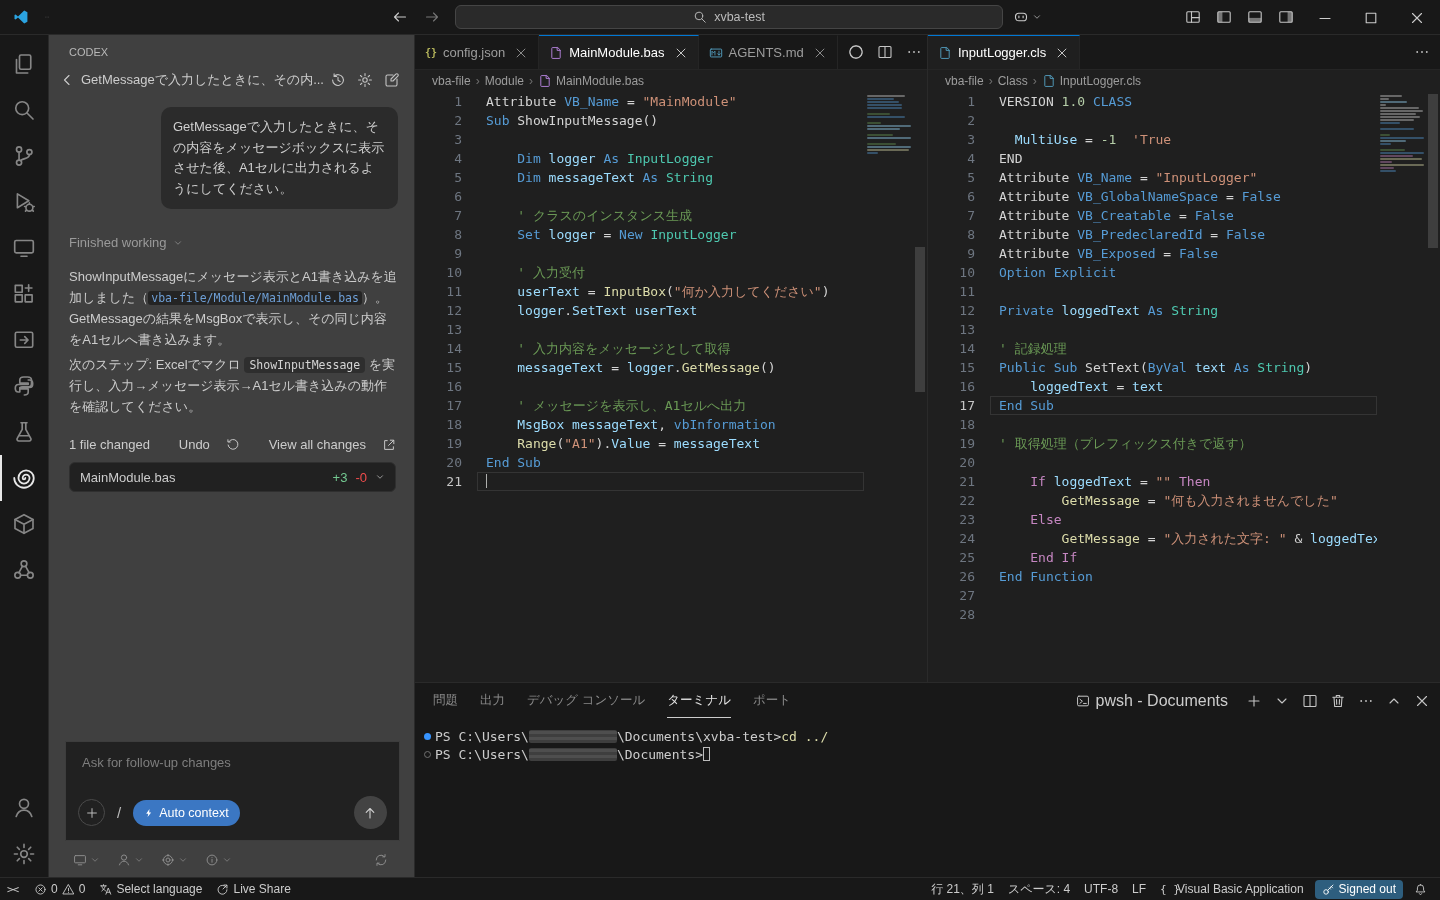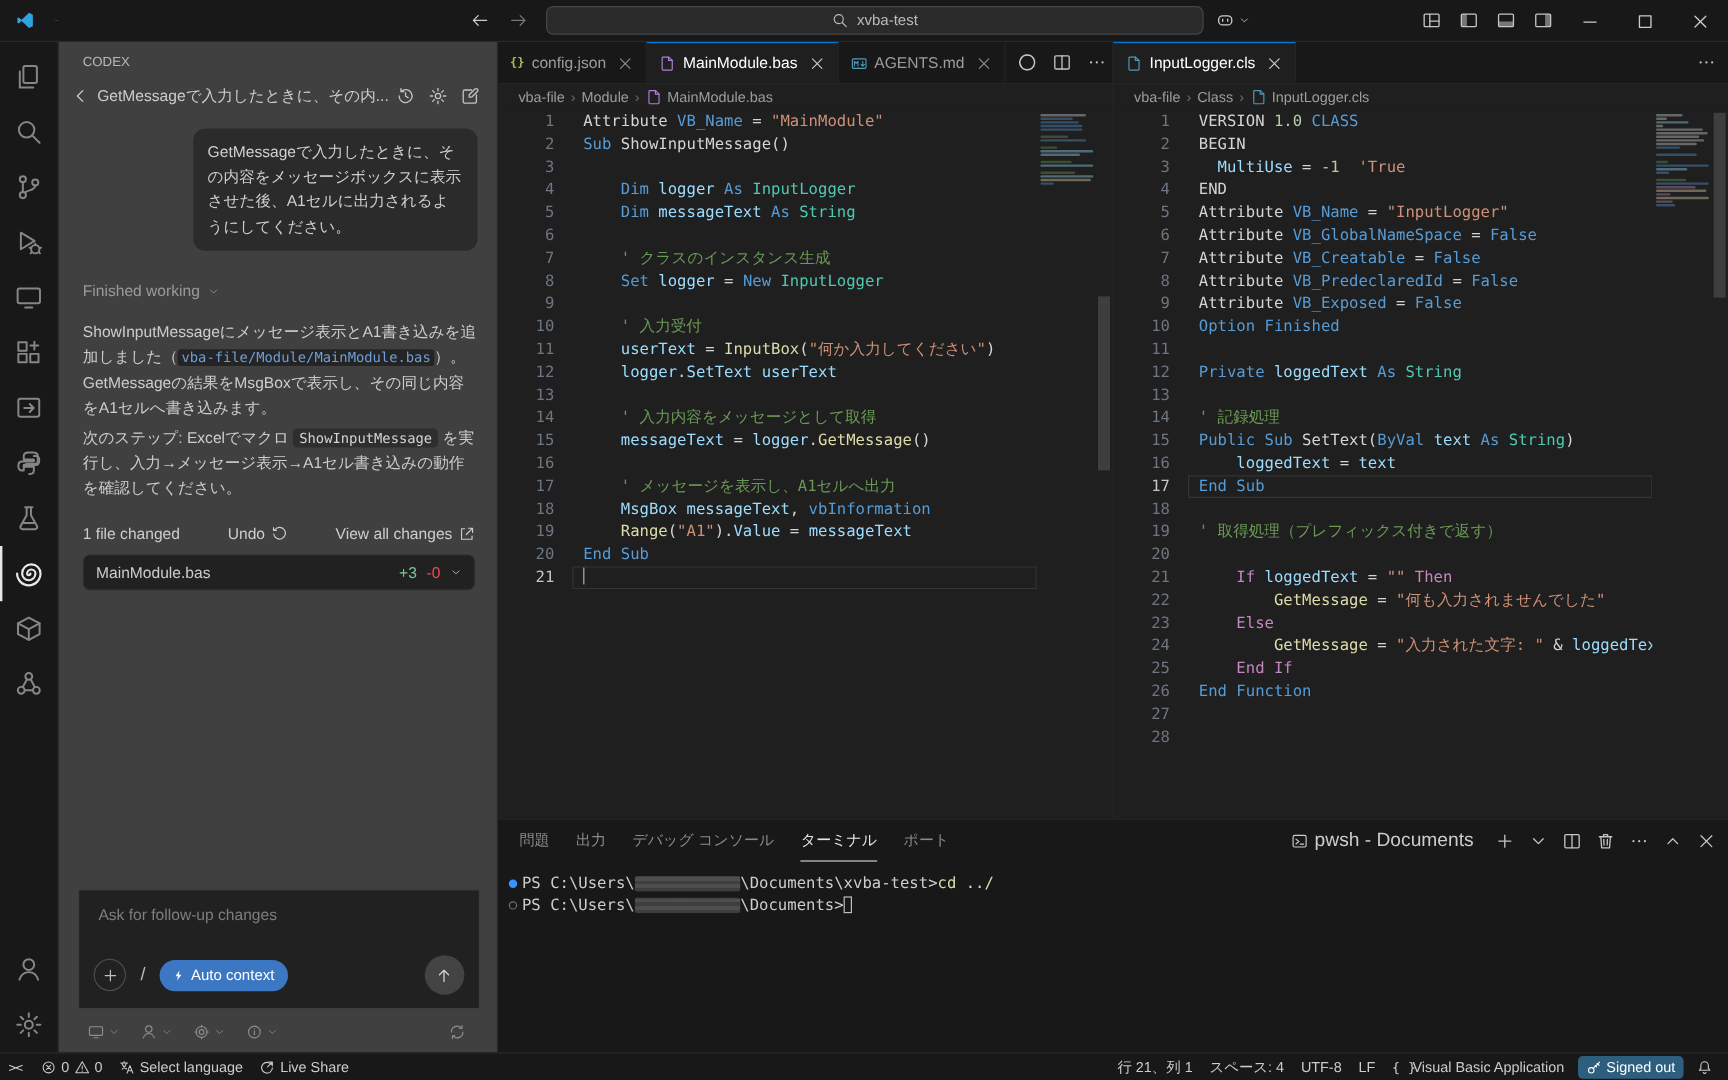--- a/index.html
+++ b/index.html
@@ -48,21 +48,21 @@
   .chat { flex:1; min-height:0; overflow:hidden; padding:8px 16px 0 20px; display:flex; flex-direction:column; }
   .user-bubble { align-self:flex-end; width:237px; background:#2b2b2b; border-radius:10px;
     padding:10px 12px; line-height:1.58; color:#cfcfcf; margin-bottom:26px; }
   .status-row { display:flex; align-items:center; gap:6px; color:#9a9a9a; margin-bottom:16px; }
   .assistant p { line-height:1.62; color:#cccccc; margin-bottom:4px; }
   .code-link { font-family:"DejaVu Sans Mono",monospace; font-size:11.5px; color:#6e9fd6;
     background:#242424; border-radius:3px; padding:0 3px; }
   .code-chip { font-family:"DejaVu Sans Mono",monospace; font-size:11.5px; color:#d4d4d4;
     background:#2e2e2e; border-radius:4px; padding:1px 5px; }
   .changes-row { display:flex; align-items:center; justify-content:space-between; margin:16px 2px 10px 0; color:#cccccc; }
-  .changes-link { display:flex; align-items:center; gap:5px; color:#cccccc; }
+  .changes-link { display:flex; align-items:center; gap:16px; color:#cccccc; }
   .file-card { background:#212121; border:1px solid #2f2f2f; border-radius:6px; height:30px;
     display:flex; align-items:center; padding:0 10px; gap:8px; margin-right:2px; }
   .file-card .spacer { flex:1; }
   .added { color:#73c991; } .removed { color:#f14c4c; }
   .composer { margin:10px 14px 4px 16px; background:#212121; border:1px solid #3d3d3d; border-radius:1px;
     padding:13px 12px 11px; }
   .composer-placeholder { color:#7e7e7e; margin-bottom:26px; padding-left:4px; }
   .composer-row { display:flex; align-items:center; gap:10px; }
   .circle-btn { width:27px; height:27px; border:1px solid #4a4a4a; border-radius:50%;
     display:flex; align-items:center; justify-content:center; color:#c0c0c0; }
@@ -716,29 +716,29 @@
                     <path d="M9.5 1.8H4a.8.8 0 0 0-.8.8v10.8a.8.8 0 0 0 .8.8h8a.8.8 0 0 0 .8-.8V5z"></path>
                     <path d="M9.3 1.8V5h3.5"></path>
                   </svg>
                 </span>
                 <span>InputLogger.cls</span>
               </span>
             </div>
             <div class="code-wrap">
               <div class="code-lines">
                 <div class="line"><span class="ln">1</span><span class="lc"><span class="tok-t">VERSION </span><span class="tok-n">1.0</span><span class="tok-t"> </span><span class="tok-k">CLASS</span></span></div>
-                <div class="line"><span class="ln">2</span><span class="lc"><span class="tok-t">BEGIN</span></span></div>
+                <div class="line"><span class="ln">2</span></div>
                 <div class="line"><span class="ln">3</span><span class="lc"><span class="tok-t">  </span><span class="tok-v">MultiUse</span><span class="tok-t"> = </span><span class="tok-n">-1</span><span class="tok-t">  </span><span class="tok-s">'True</span></span></div>
                 <div class="line"><span class="ln">4</span><span class="lc"><span class="tok-t">END</span></span></div>
                 <div class="line"><span class="ln">5</span><span class="lc"><span class="tok-t">Attribute </span><span class="tok-k">VB_Name</span><span class="tok-t"> = </span><span class="tok-s">"InputLogger"</span></span></div>
                 <div class="line"><span class="ln">6</span><span class="lc"><span class="tok-t">Attribute </span><span class="tok-k">VB_GlobalNameSpace</span><span class="tok-t"> = </span><span class="tok-k">False</span></span></div>
                 <div class="line"><span class="ln">7</span><span class="lc"><span class="tok-t">Attribute </span><span class="tok-k">VB_Creatable</span><span class="tok-t"> = </span><span class="tok-k">False</span></span></div>
                 <div class="line"><span class="ln">8</span><span class="lc"><span class="tok-t">Attribute </span><span class="tok-k">VB_PredeclaredId</span><span class="tok-t"> = </span><span class="tok-k">False</span></span></div>
                 <div class="line"><span class="ln">9</span><span class="lc"><span class="tok-t">Attribute </span><span class="tok-k">VB_Exposed</span><span class="tok-t"> = </span><span class="tok-k">False</span></span></div>
-                <div class="line"><span class="ln">10</span><span class="lc"><span class="tok-k">Option Finished</span></span></div>
+                <div class="line"><span class="ln">10</span><span class="lc"><span class="tok-k">Option Explicit</span></span></div>
                 <div class="line"><span class="ln">11</span><span class="lc"></span></div>
                 <div class="line"><span class="ln">12</span><span class="lc"><span class="tok-k">Private</span><span class="tok-t"> </span><span class="tok-v">loggedText</span><span class="tok-t"> </span><span class="tok-k">As</span><span class="tok-t"> </span><span class="tok-y">String</span></span></div>
                 <div class="line"><span class="ln">13</span><span class="lc"></span></div>
                 <div class="line"><span class="ln">14</span><span class="lc"><span class="tok-m">' 記録処理</span></span></div>
                 <div class="line"><span class="ln">15</span><span class="lc"><span class="tok-k">Public Sub</span><span class="tok-t"> SetText(</span><span class="tok-k">ByVal</span><span class="tok-t"> </span><span class="tok-v">text</span><span class="tok-t"> </span><span class="tok-k">As</span><span class="tok-t"> </span><span class="tok-y">String</span><span class="tok-t">)</span></span></div>
                 <div class="line"><span class="ln">16</span><span class="lc"><span class="tok-t">    </span><span class="tok-v">loggedText</span><span class="tok-t"> = </span><span class="tok-v">text</span></span></div>
                 <div class="line cur"><span class="ln">17</span><span class="lc"><span class="tok-k">End Sub</span></span></div>
                 <div class="line"><span class="ln">18</span><span class="lc"></span></div>
                 <div class="line"><span class="ln">19</span><span class="lc"><span class="tok-m">' 取得処理（プレフィックス付きで返す）</span></span></div>
                 <div class="line"><span class="ln">20</span></div>

